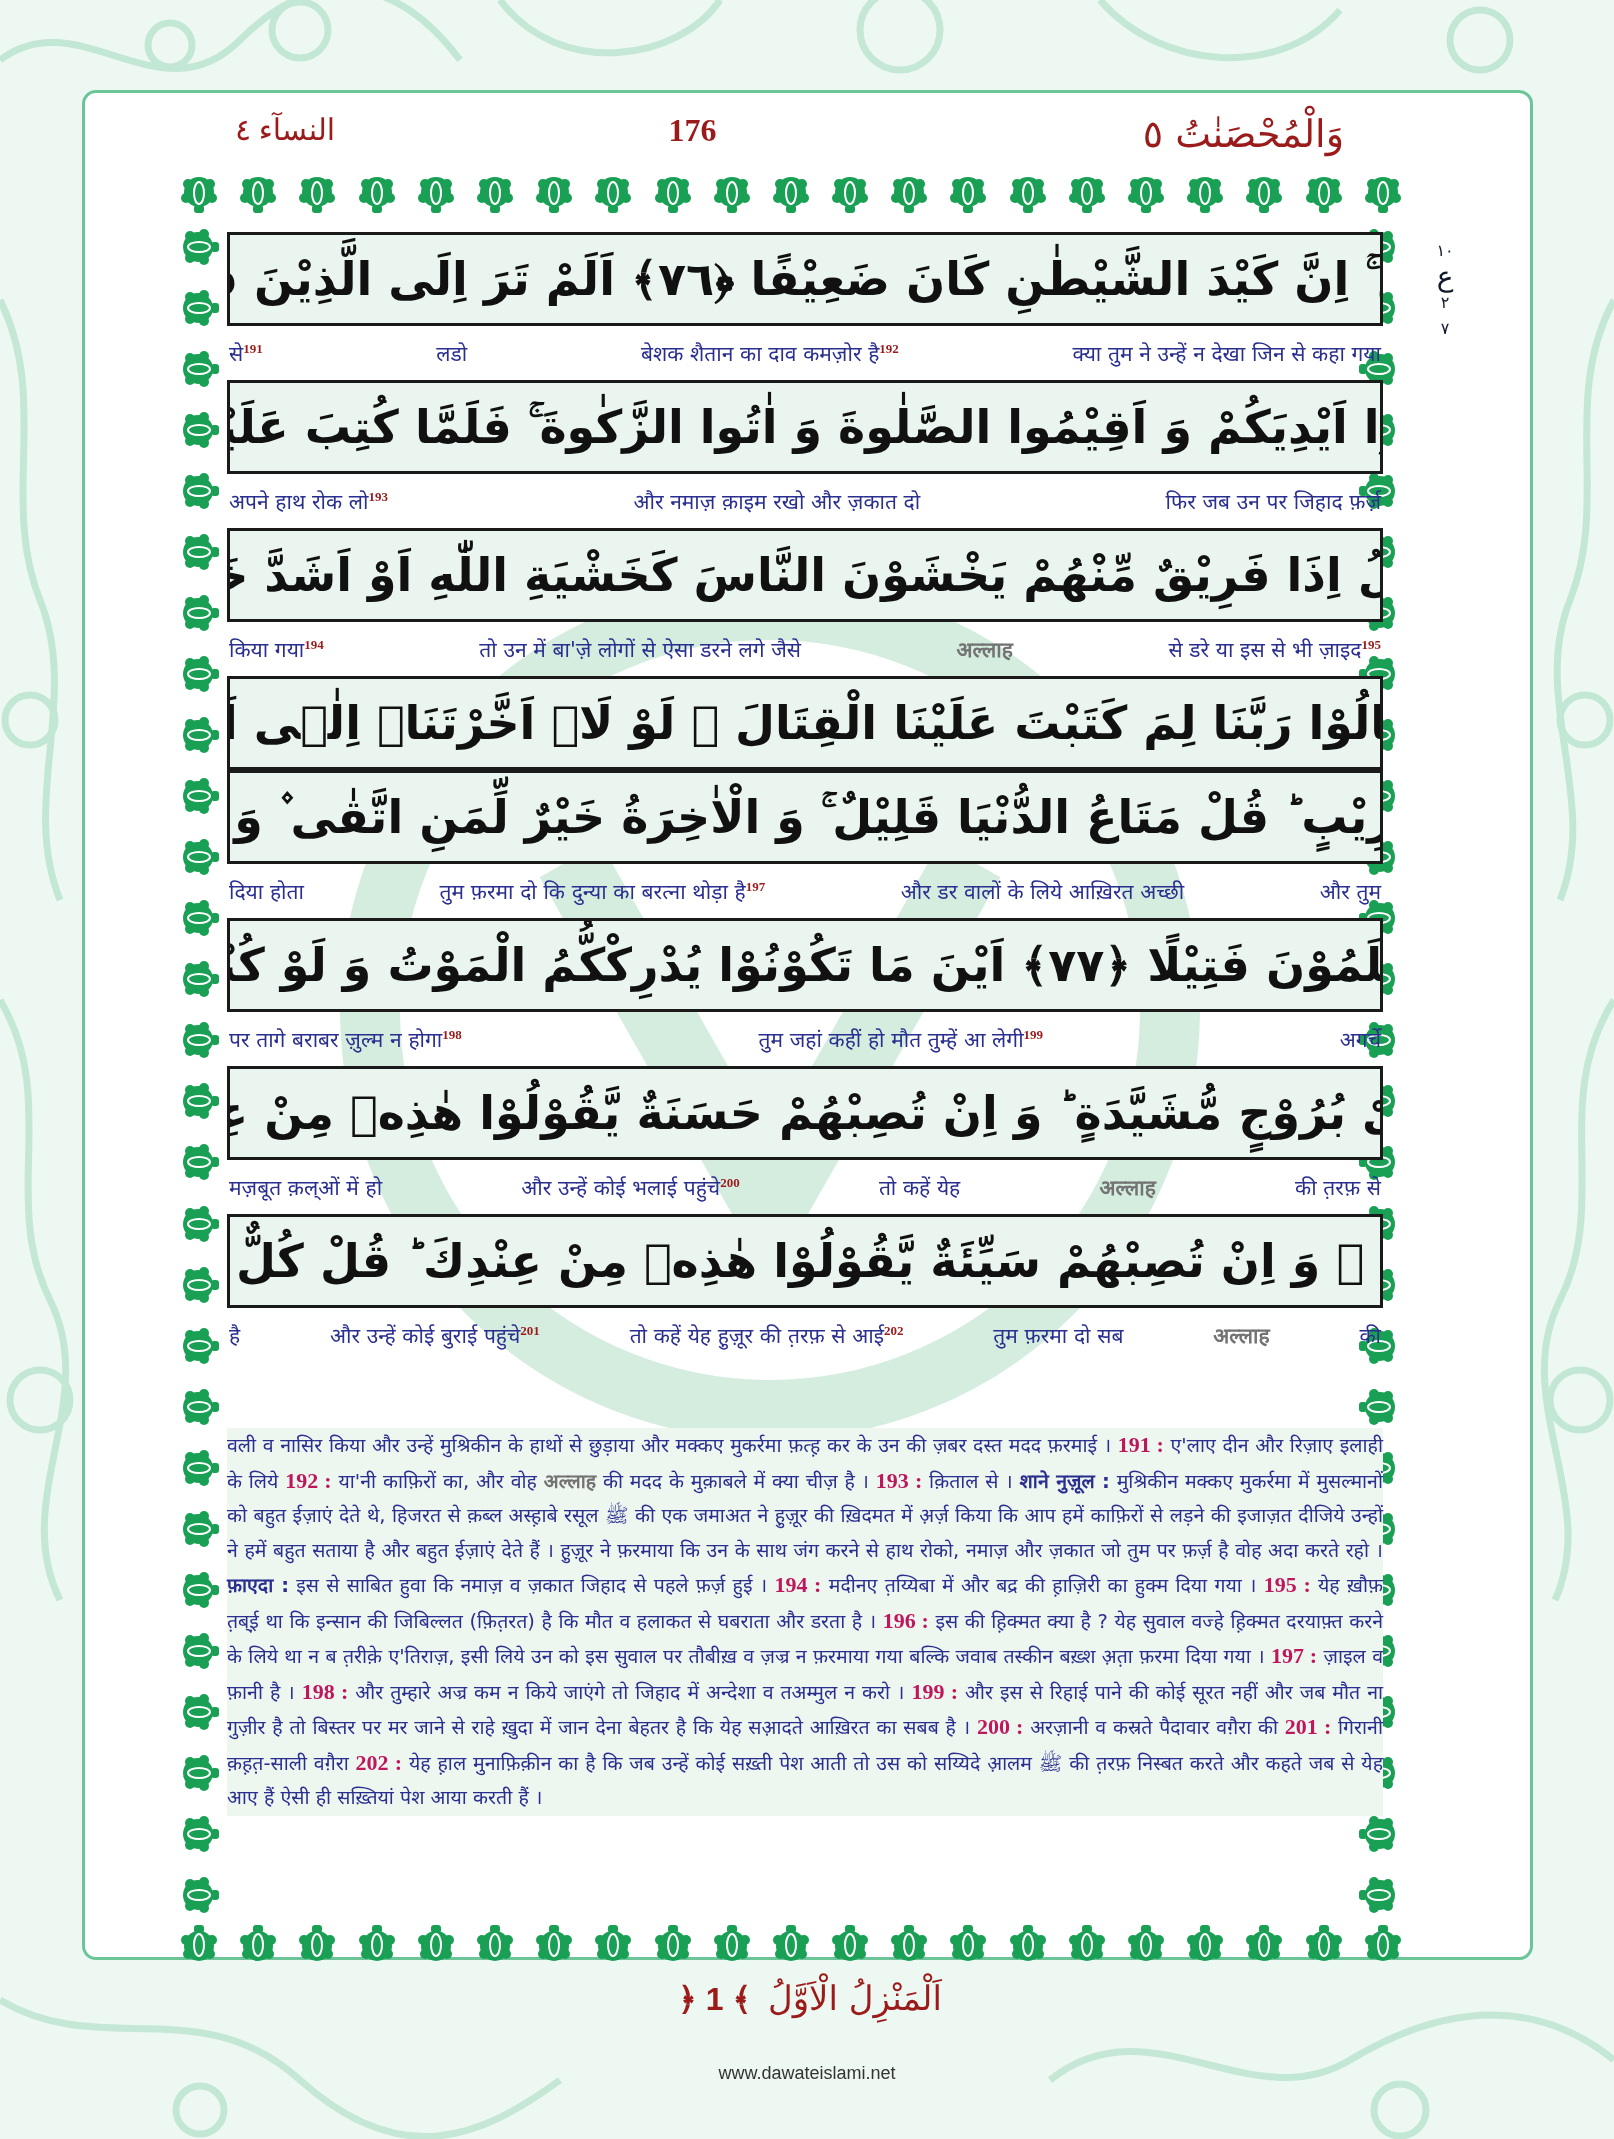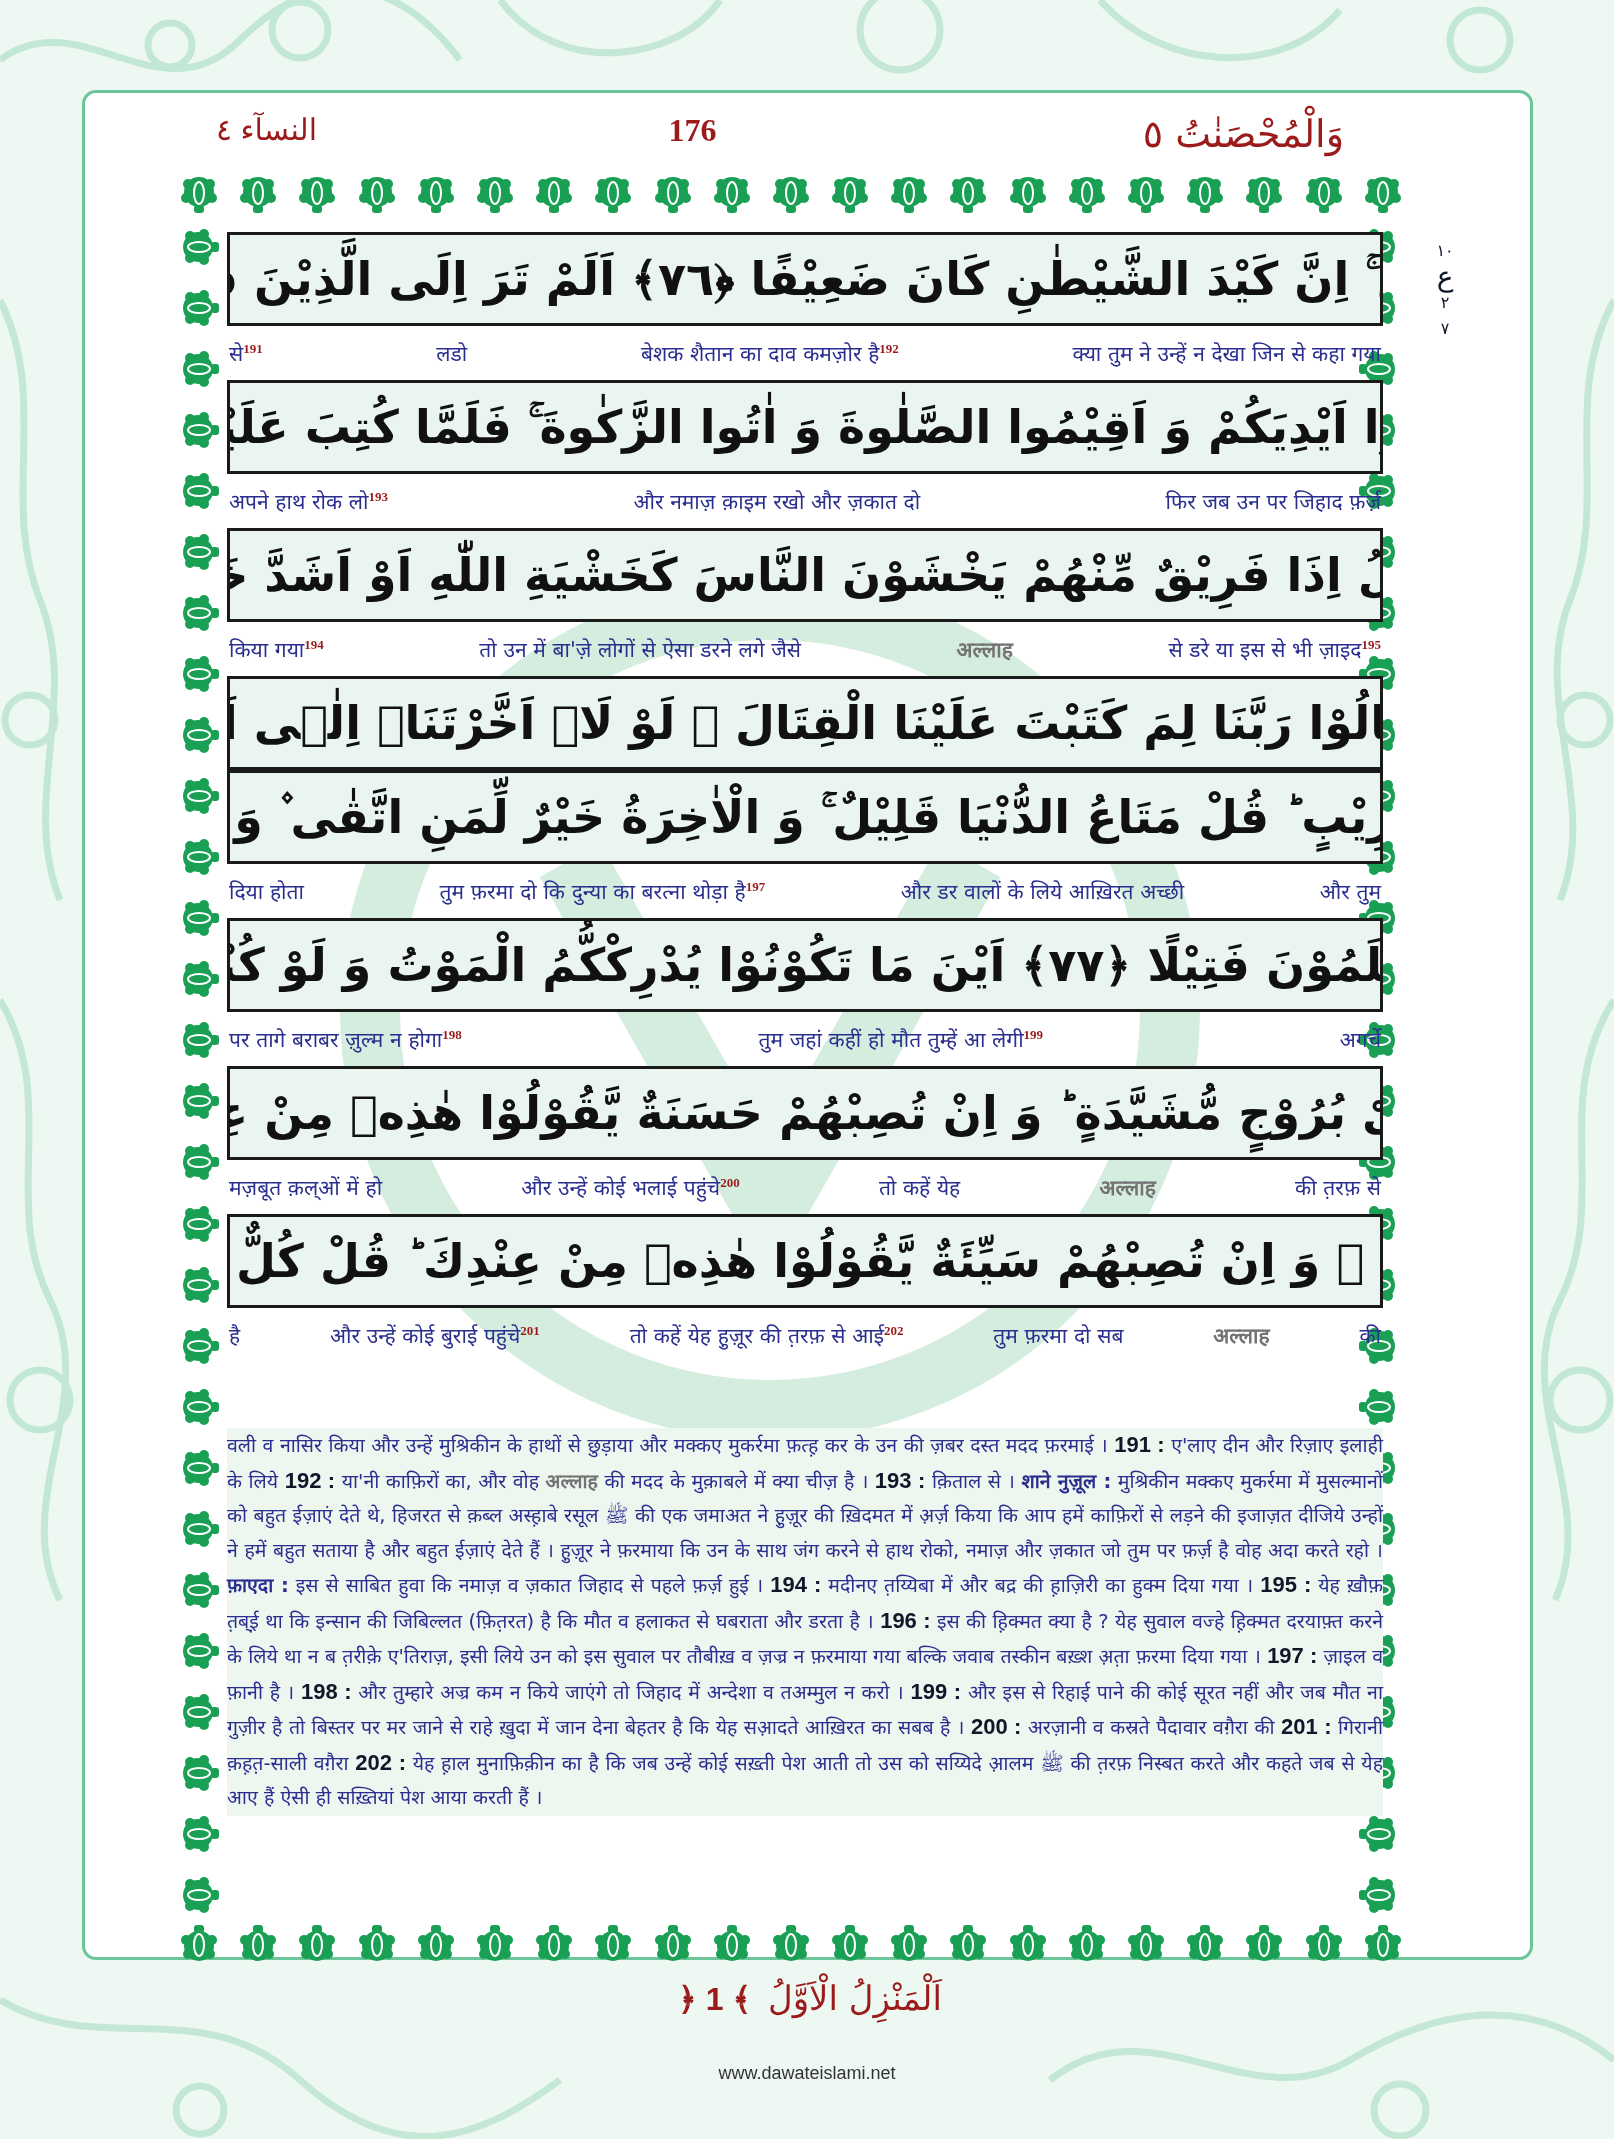--- a/index.html
+++ b/index.html
@@ -2,42 +2,42 @@
 <html><head>
 <meta charset="utf-8">
 <style>
   html,body{margin:0;padding:0;}
   body{width:1614px;height:2139px;position:relative;overflow:hidden;
     background:#eef8f2;font-family:"DejaVu Sans",sans-serif;}
   .bg-swirls{position:absolute;inset:0;z-index:0;}
   .card{position:absolute;left:82px;top:90px;width:1451px;height:1870px;background:#ffffff;
     border:3px solid #6cc598;border-radius:14px;z-index:1;box-sizing:border-box;}
   .hdr{position:absolute;top:112px;height:50px;z-index:3;color:#9b1b1b;}
-  .hdr-left{left:216px;font-size:30px;font-family:Liberation Sans, sans-serif;direction:rtl;}
+  .hdr-left{left:235px;font-size:30px;font-family:Liberation Serif, serif;direction:rtl;}
   .hdr-center{left:0;width:1385px;text-align:center;font-size:32px;font-weight:bold;
     font-family:"Liberation Serif",serif;}
   .hdr-right{right:270px;font-size:38px;font-family:"DejaVu Serif",serif;direction:rtl;}
   .orn-row{position:absolute;display:flex;justify-content:space-between;z-index:2;}
   .orn-col{position:absolute;display:flex;flex-direction:column;justify-content:space-between;z-index:2;}
   .orn{width:38px;height:42px;}
   .content{position:absolute;left:227px;top:232px;width:1156px;z-index:3;}
   .verse-box{height:94px;border:3px solid #1a1a1a;background:#eaf5ef;box-sizing:border-box;
     display:flex;align-items:center;justify-content:center;direction:rtl;
     font-family:"DejaVu Sans",sans-serif;font-weight:bold;font-size:46px;color:#111;
     white-space:nowrap;overflow:hidden;letter-spacing:1px;}
   .trans{height:54px;display:flex;justify-content:space-between;align-items:center;
     font-family:"DejaVu Sans",sans-serif;font-size:21px;color:#2a2f8f;padding:0 2px;
     white-space:nowrap;}
   .trans .seg{display:inline-block;}
   sup.fn{color:#9b1b1b;font-weight:bold;font-size:13px;font-family:"Liberation Serif",serif;margin-top:28px;}
   .allah{color:#737373;font-weight:bold;}
   .commentary{position:absolute;left:227px;top:1428px;width:1156px;z-index:3;
     font-family:"DejaVu Sans",sans-serif;font-size:19.5px;line-height:34.5px;color:#2a2f8f;
     text-align:justify;background:#eef6f0;}
-  .commentary .num{color:#0f172a;font-weight:bold;font-family:Liberation Sans, sans-serif;font-size:22px;}
+  .commentary .num{color:#be185d;font-weight:bold;font-family:Liberation Serif, serif;font-size:22px;}
   .commentary .label{font-weight:bold;}
   .ruku{position:absolute;left:1425px;top:238px;z-index:3;font-size:28px;color:#0f172a;
     font-family:"DejaVu Serif",serif;text-align:center;width:40px;line-height:26px;}
   .manzil{position:absolute;left:0;width:1614px;top:1978px;text-align:center;z-index:3;
     color:#9b1b1b;font-size:34px;font-family:"DejaVu Serif",serif;direction:rtl;}
   .manzil .num-box{display:inline-block;font-family:"Liberation Sans",sans-serif;font-weight:bold;
     font-size:32px;margin:0 6px;direction:ltr;}
   .website{position:absolute;left:0;width:1614px;top:2063px;text-align:center;z-index:3;
     font-family:Liberation Sans, sans-serif;font-size:18px;color:#333;}
   .watermark{position:absolute;left:320px;top:560px;width:900px;height:900px;z-index:2;opacity:0.18;pointer-events:none;}

